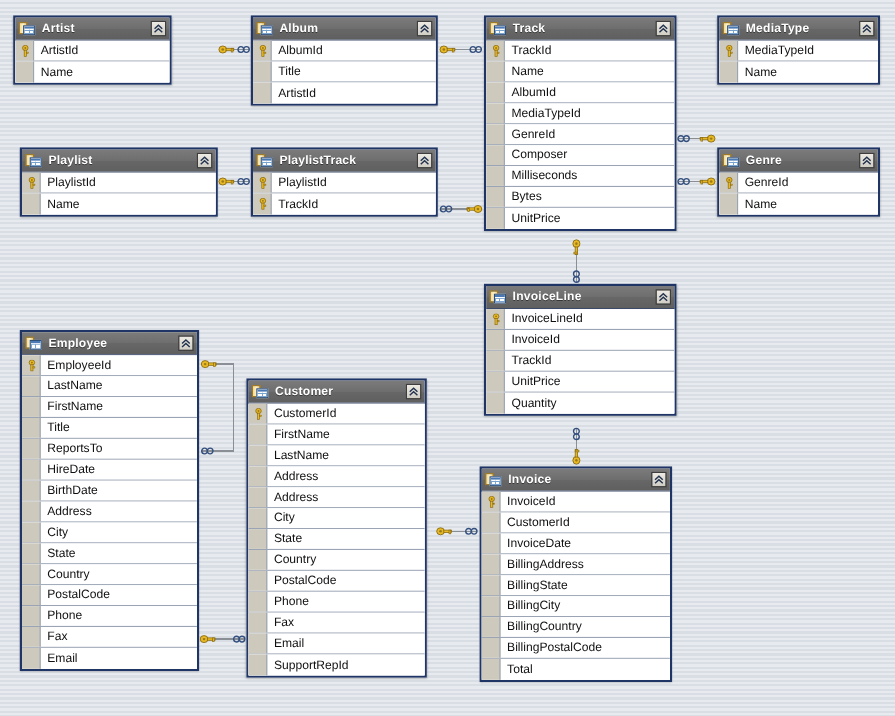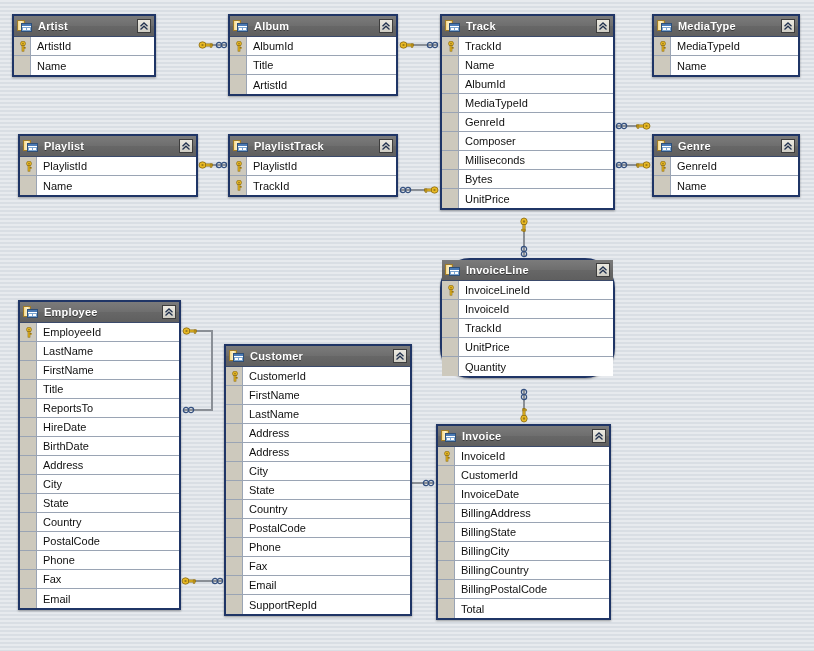--- a/index.html
+++ b/index.html
@@ -499,21 +499,21 @@
                 <ellipse cx="5" cy="2.6" rx="2.5" ry="2.4" fill="#e8b923" stroke="#8a6a12" stroke-width="0.7"></ellipse>
                 <ellipse cx="5" cy="2.6" rx="0.9" ry="0.85" fill="#9a7a1d"></ellipse>
                 <rect x="4" y="4.6" width="2" height="5.6" fill="#e8b923" stroke="#8a6a12" stroke-width="0.6"></rect>
                 <rect x="6" y="6.4" width="1.7" height="1.2" fill="#e8b923" stroke="#8a6a12" stroke-width="0.5"></rect>
               </svg>
             </div>
             <div class="colname">TrackId</div>
           </div>
         </div>
       </div>
-      <div class="entity" style="left: 440px; top: 258px; width: 175px; border-radius: 30px;">
+      <div class="entity" style="left: 440px; top: 258px; width: 175px;">
         <div class="ent-header">
           <span class="tbl-icon">
             <span class="page"></span>
             <span class="grid"></span>
           </span>
           <span class="ent-title">InvoiceLine</span>
           <span class="collapse-btn">
             <svg width="10" height="10" viewBox="0 0 10 10">
               <path d="M1.5 5.2 L5 2 L8.5 5.2" fill="none" stroke="#22324f" stroke-width="1.3"></path>
               <path d="M1.5 8.4 L5 5.2 L8.5 8.4" fill="none" stroke="#22324f" stroke-width="1.3"></path>
@@ -627,21 +627,21 @@
           <div class="row">
             <div class="gutter"></div>
             <div class="colname">Fax</div>
           </div>
           <div class="row">
             <div class="gutter"></div>
             <div class="colname">Email</div>
           </div>
         </div>
       </div>
-      <div class="entity" style="left: 224px; top: 344px; width: 188px;">
+      <div class="entity" style="left: 224px; top: 344px; width: 164px;">
         <div class="ent-header">
           <span class="tbl-icon">
             <span class="page"></span>
             <span class="grid"></span>
           </span>
           <span class="ent-title">Customer</span>
           <span class="collapse-btn">
             <svg width="10" height="10" viewBox="0 0 10 10">
               <path d="M1.5 5.2 L5 2 L8.5 5.2" fill="none" stroke="#22324f" stroke-width="1.3"></path>
               <path d="M1.5 8.4 L5 5.2 L8.5 8.4" fill="none" stroke="#22324f" stroke-width="1.3"></path>

